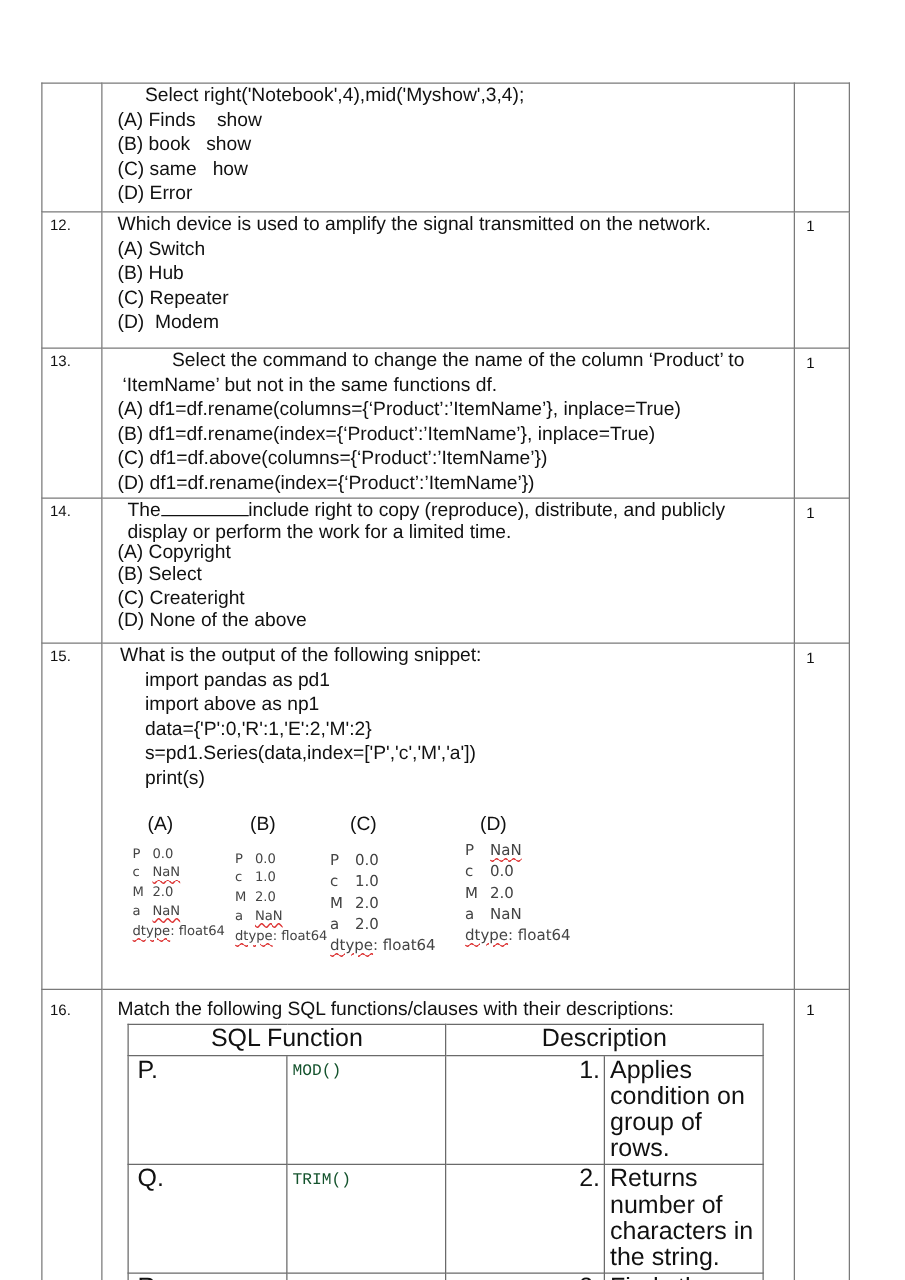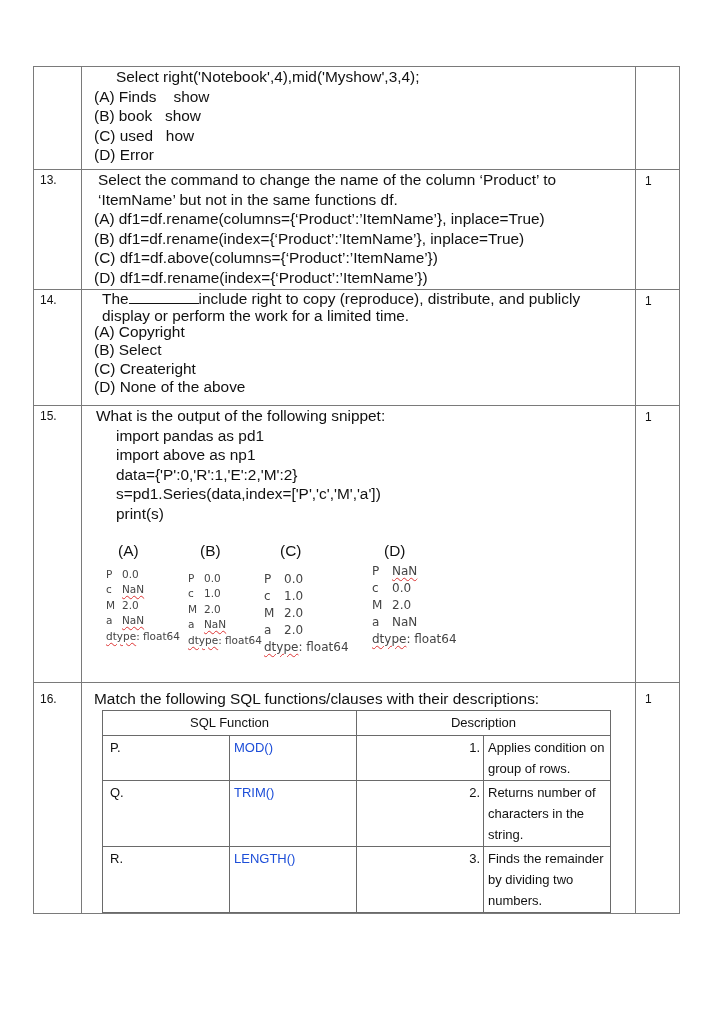--- a/index.html
+++ b/index.html
@@ -25,50 +25,61 @@
   .spaced { line-height: 21px; }
 
   .outputs { position: relative; height: 140px; margin-top: 18px; }
   .out { position: absolute; top: 0; font-family: "DejaVu Sans", sans-serif; }
   .out .lbl { font-family: "Liberation Sans", sans-serif; font-size: 15.4px; margin-left: 12px; }
   .out .vals { font-size: 10.5px; line-height: 15.5px; color: #444; margin-top: 6px; }
   .out.big .vals { font-size: 12px; line-height: 17px; }
   .sq { text-decoration: underline wavy #d33; text-decoration-thickness: 1px; text-underline-offset: 2px; }
 
   table.sql { border-collapse: collapse; table-layout: fixed; width: 509px; margin-left: 8px; margin-top: 1px; }
-  table.sql td { border: 1.2px solid #6a6a6a; font-size: 13px; line-height: 21px; padding: 1px 4px; vertical-align: top; height: auto !important; }
+  table.sql td { border: 1.2px solid #6a6a6a; font-size: 20px; line-height: 21px; padding: 1px 4px; vertical-align: top; height: auto !important; }
   table.sql td.hdr { text-align: center; padding: 1px 4px 2px; }
   table.sql td.key { width: 26px; padding-left: 7px; }
-  table.sql td.fn { width: 140px; font-family: Liberation Sans, sans-serif; font-size: 13px; color: #1d4ed8; }
+  table.sql td.fn { width: 140px; font-family: Liberation Mono, monospace; font-size: 13px; color: #14532d; }
   table.sql td.num { width: 16px; text-align: right; padding-right: 3px; }
 </style>
 </head>
 <body>
 
 <div class="page">
 <table class="main">
 
   <tbody>
         <tr class="row-11">
     <td class="qno"></td>
     <td class="body">
       <div class="line ind">Select right('Notebook',4),mid('Myshow',3,4);</div>
       <div class="line opt">(A) Finds    show</div>
       <div class="line opt">(B) book   show</div>
-      <div class="line opt">(C) used   how</div>
+      <div class="line opt">(C) same   how</div>
       <div class="line opt">(D) Error</div>
     </td>
     <td class="marks"></td>
   </tr>
 
+  <tr class="row-12">
+    <td class="qno">12.</td>
+    <td class="body spaced">
+      <div class="line" style="padding-left:0;">Which device is used to amplify the signal transmitted on the network.</div>
+      <div class="line opt">(A) Switch</div>
+      <div class="line opt">(B) Hub</div>
+      <div class="line opt">(C) Repeater</div>
+      <div class="line opt">(D)  Modem</div>
+    </td>
+    <td class="marks">1</td>
+  </tr>
 
   <tr class="row-13">
     <td class="qno">13.</td>
     <td class="body">
-      <div class="line" style="padding-left:4px;">Select the command to change the name of the column ‘Product’ to</div>
+      <div class="line" style="padding-left:4px;text-align:center;">Select the command to change the name of the column ‘Product’ to</div>
       <div class="line" style="padding-left:4px;">‘ItemName’ but not in the same functions df.</div>
       <div class="line opt">(A) df1=df.rename(columns={‘Product’:’ItemName’}, inplace=True)</div>
       <div class="line opt">(B) df1=df.rename(index={‘Product’:’ItemName’}, inplace=True)</div>
       <div class="line opt">(C) df1=df.above(columns={‘Product’:’ItemName’})</div>
       <div class="line opt">(D) df1=df.rename(index={‘Product’:’ItemName’})</div>
     </td>
     <td class="marks">1</td>
   </tr>
 
   <tr class="row-14">

